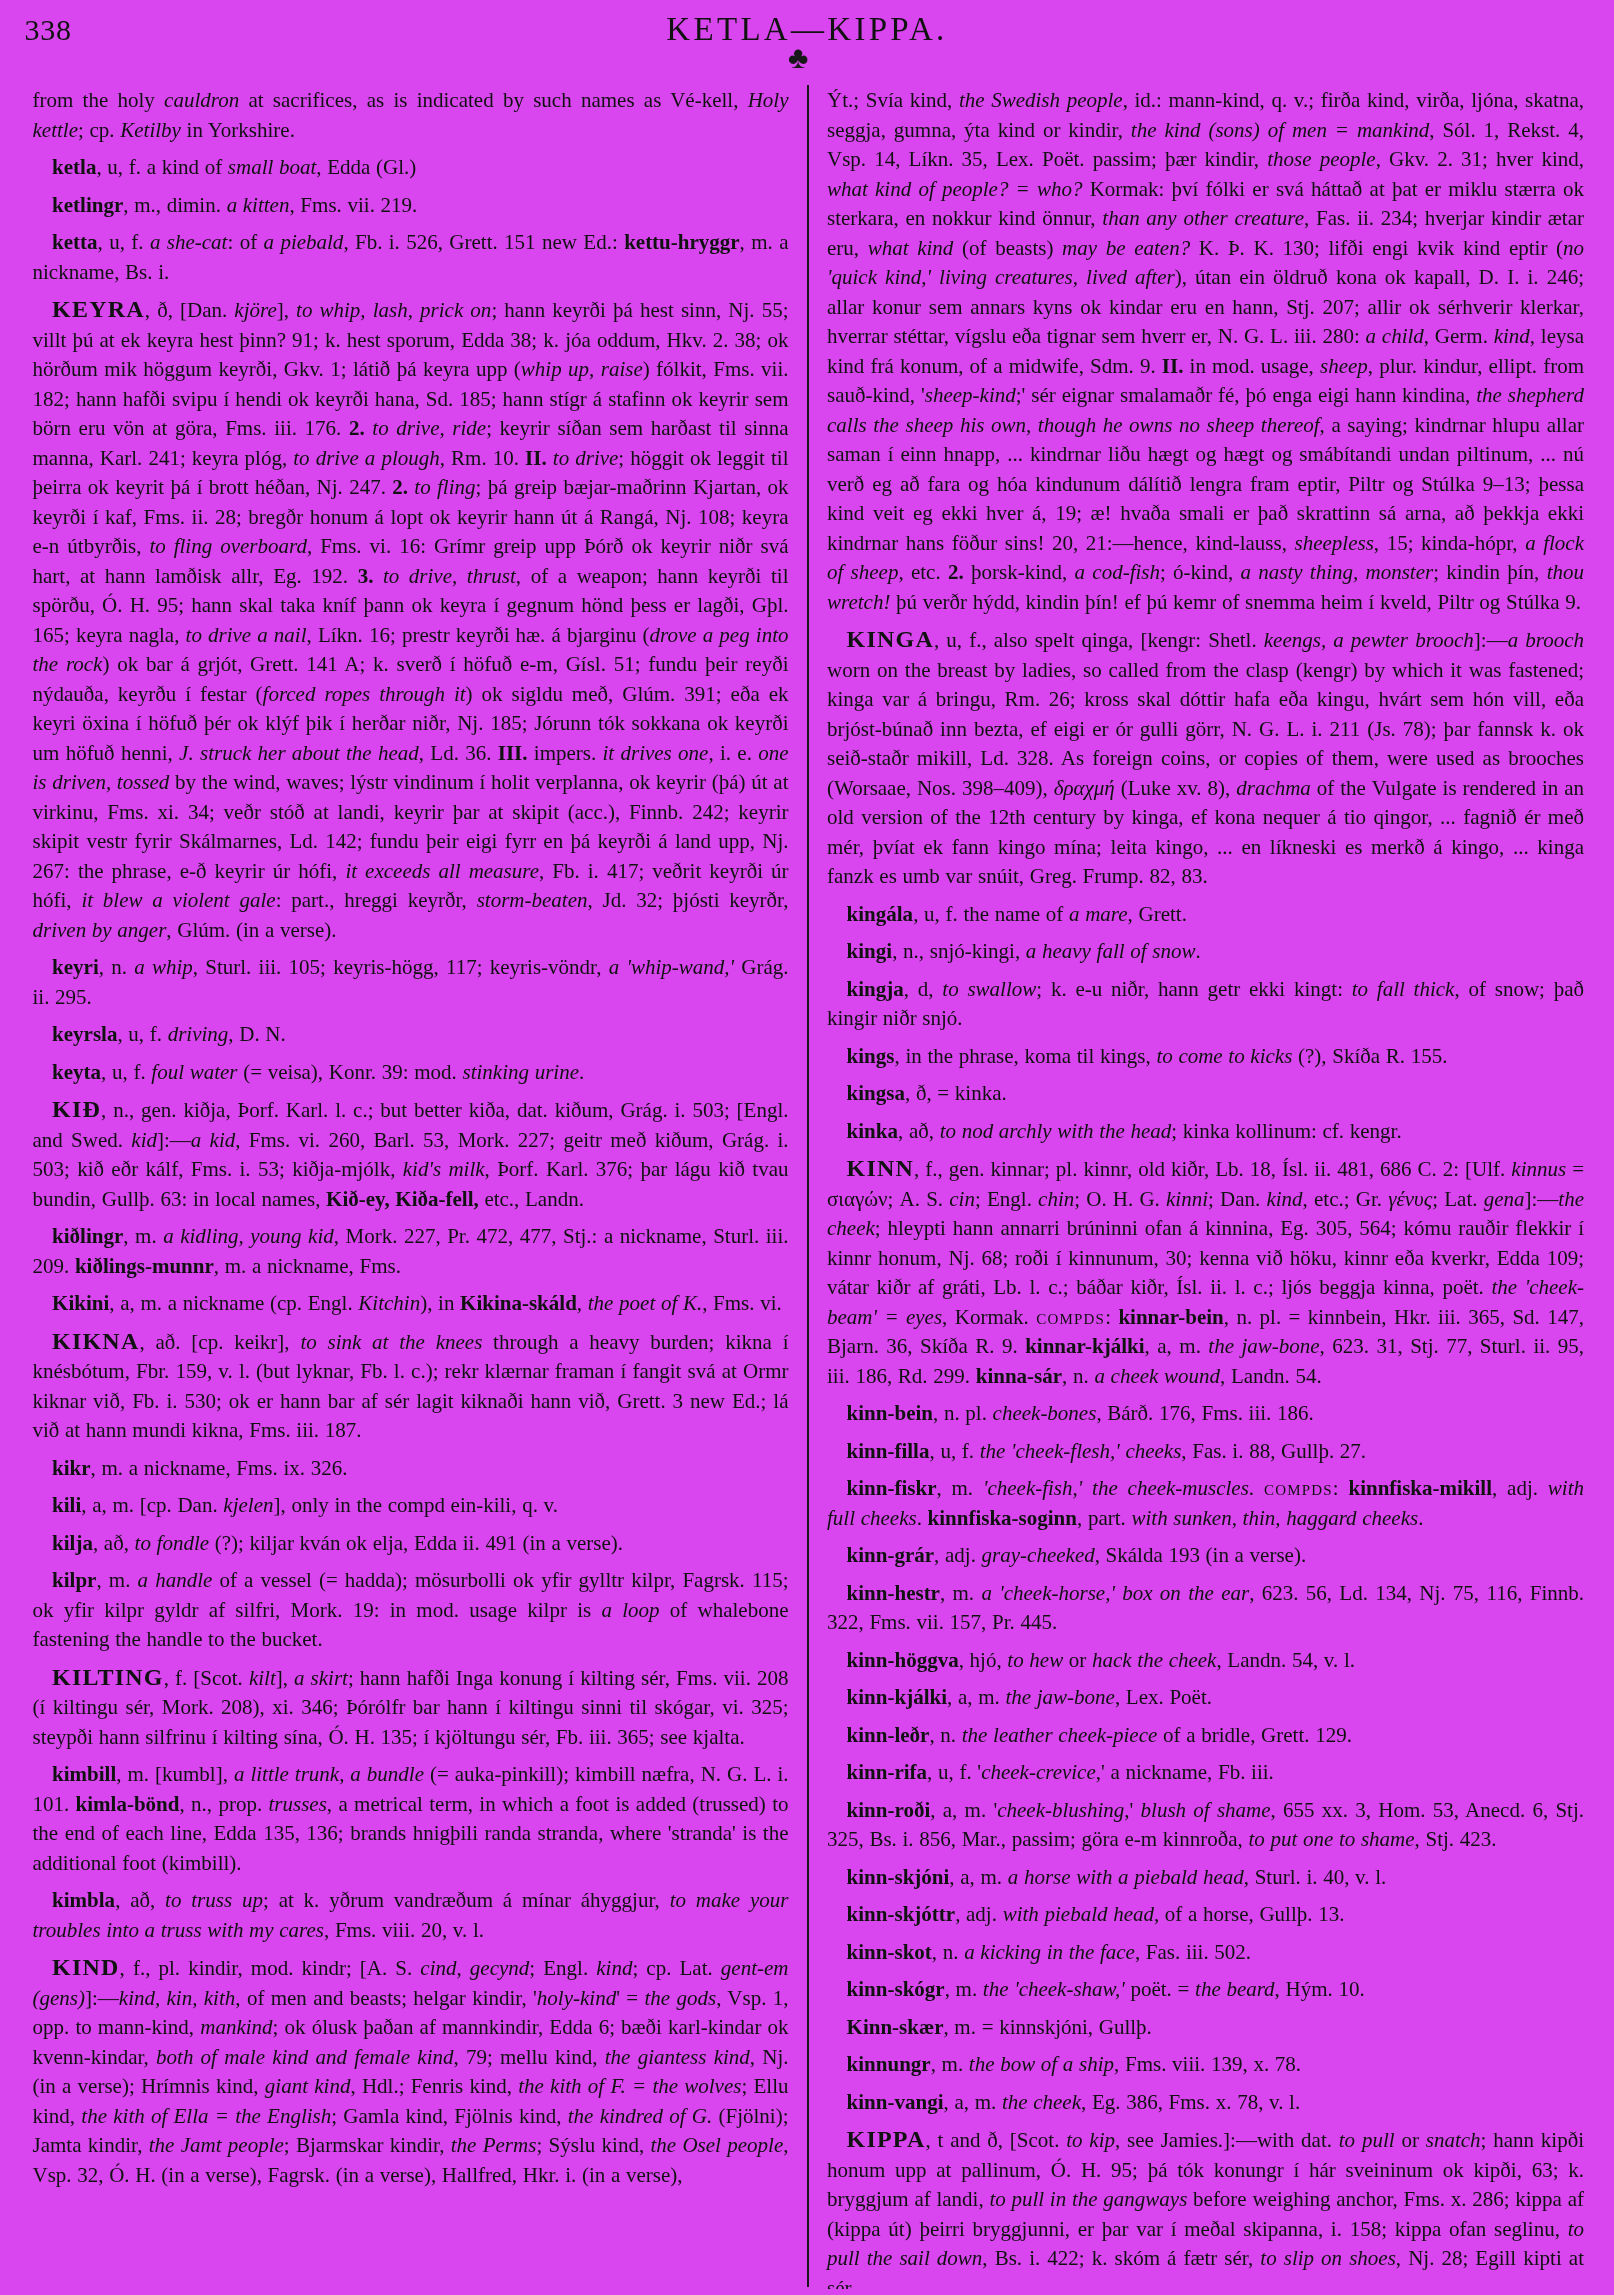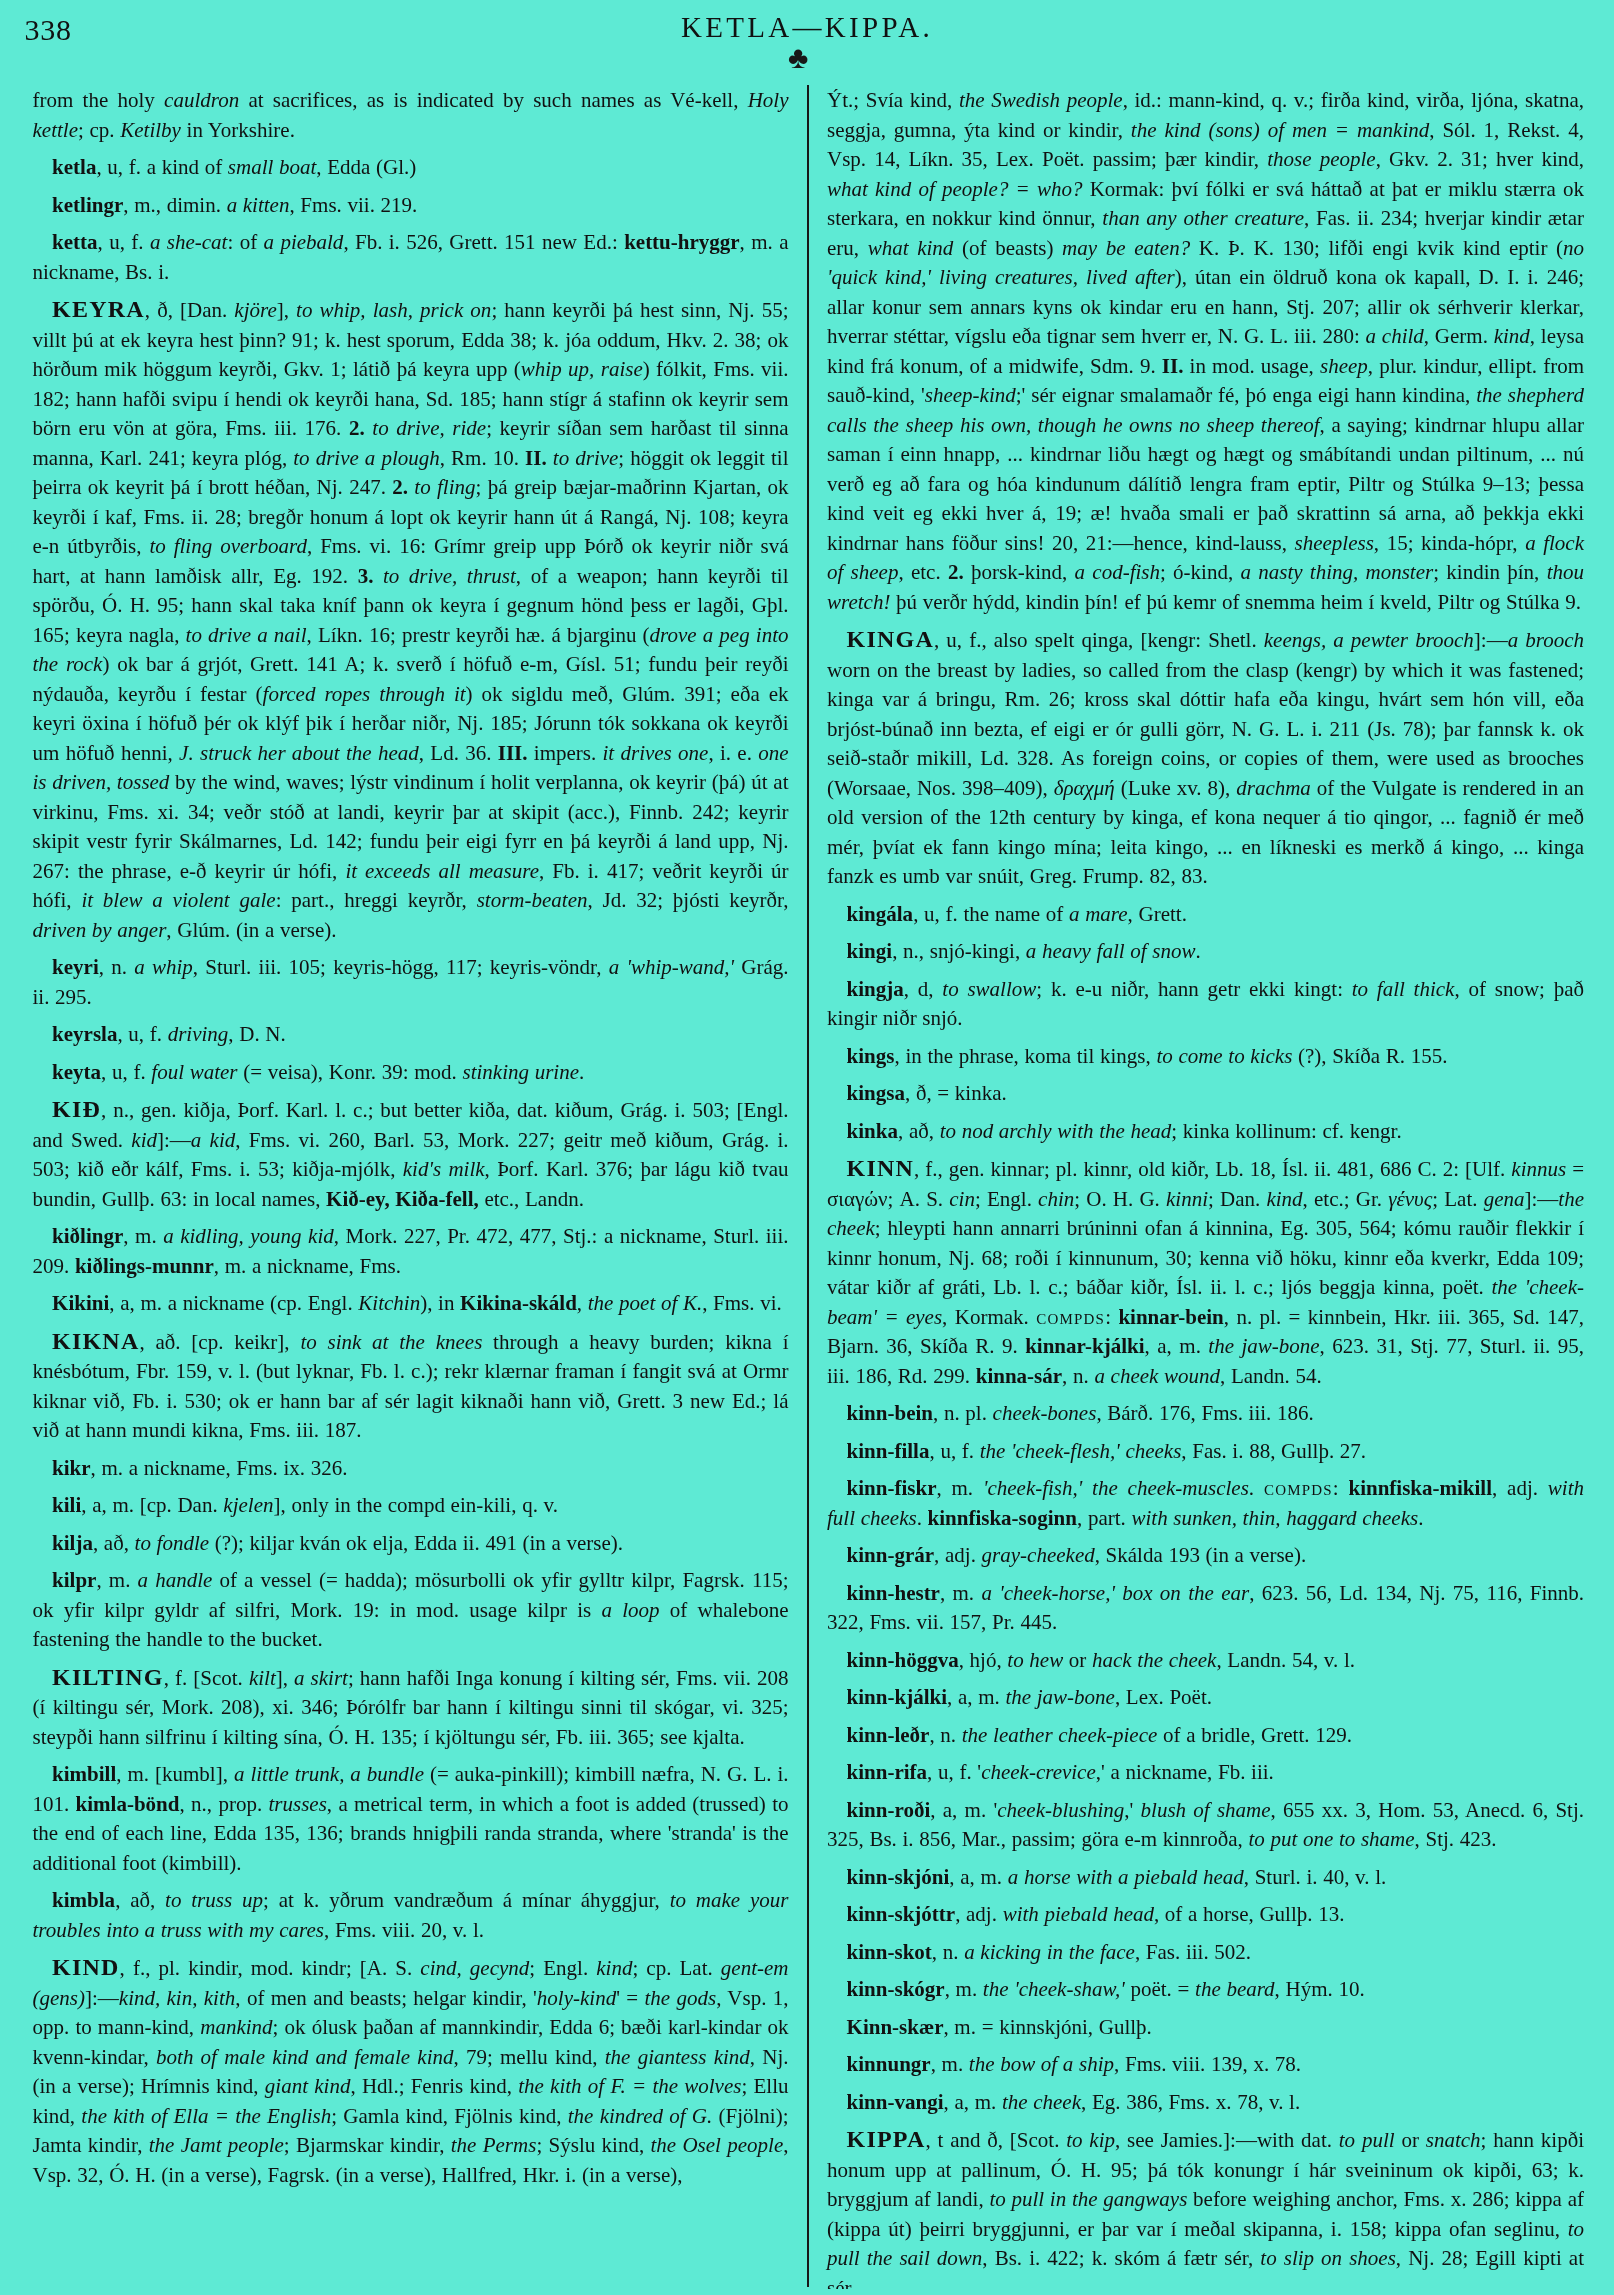--- a/index.html
+++ b/index.html
@@ -1,35 +1,35 @@
 <!DOCTYPE html>
 <html style="font-size:13px"><head>
 <meta charset="utf-8">
 <style>
   html,body{margin:0;padding:0;background:#e8e8e4;}
   .page{
     position:relative;
     width:1614px;height:2295px;
     margin:0 auto;
-    background:#5eead4;
+    background:#d946ef;
     color:#111;
     font-family:"Liberation Serif","DejaVu Serif",serif;
     overflow:hidden;
   }
   .running-head{
     position:absolute;top:4.9px;left:0;right:0;height:52px;
   }
   .page-number{
     position:absolute;left:24.5px;top:8.2px;
     font-size:30px;letter-spacing:0.8px;
   }
   .page-title{
     position:absolute;left:0;right:0;top:6.5px;
     text-align:center;
-    font-size:29px;letter-spacing:3.3px;
+    font-size:33px;letter-spacing:3.3px;
   }
   .divider{
     position:absolute;left:807px;top:85px;bottom:8.2px;width:1.6px;
     background:#181818;
   }
   .divider-ornament{
     position:absolute;left:788px;top:42px;
     font-size:31px;line-height:31px;color:#181818;
   }
   .column{

